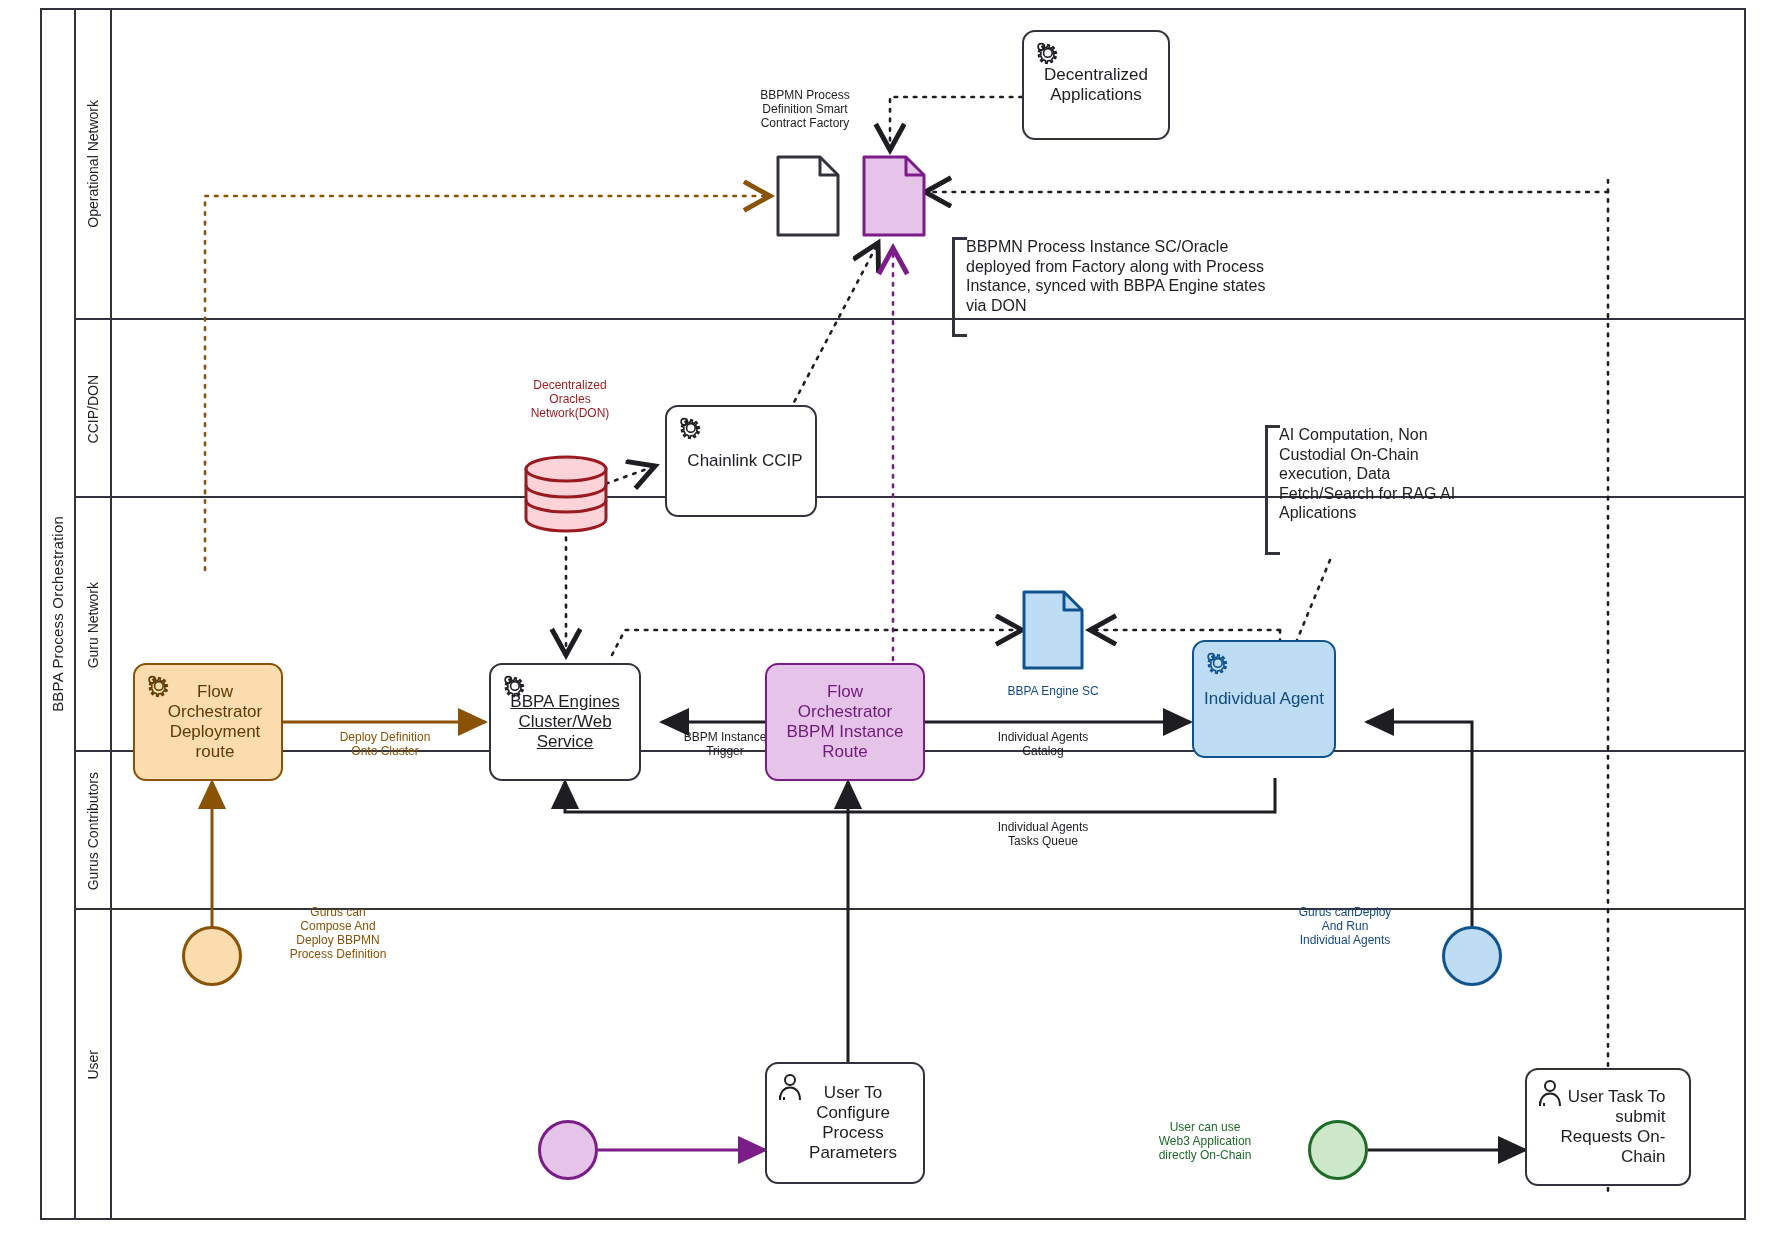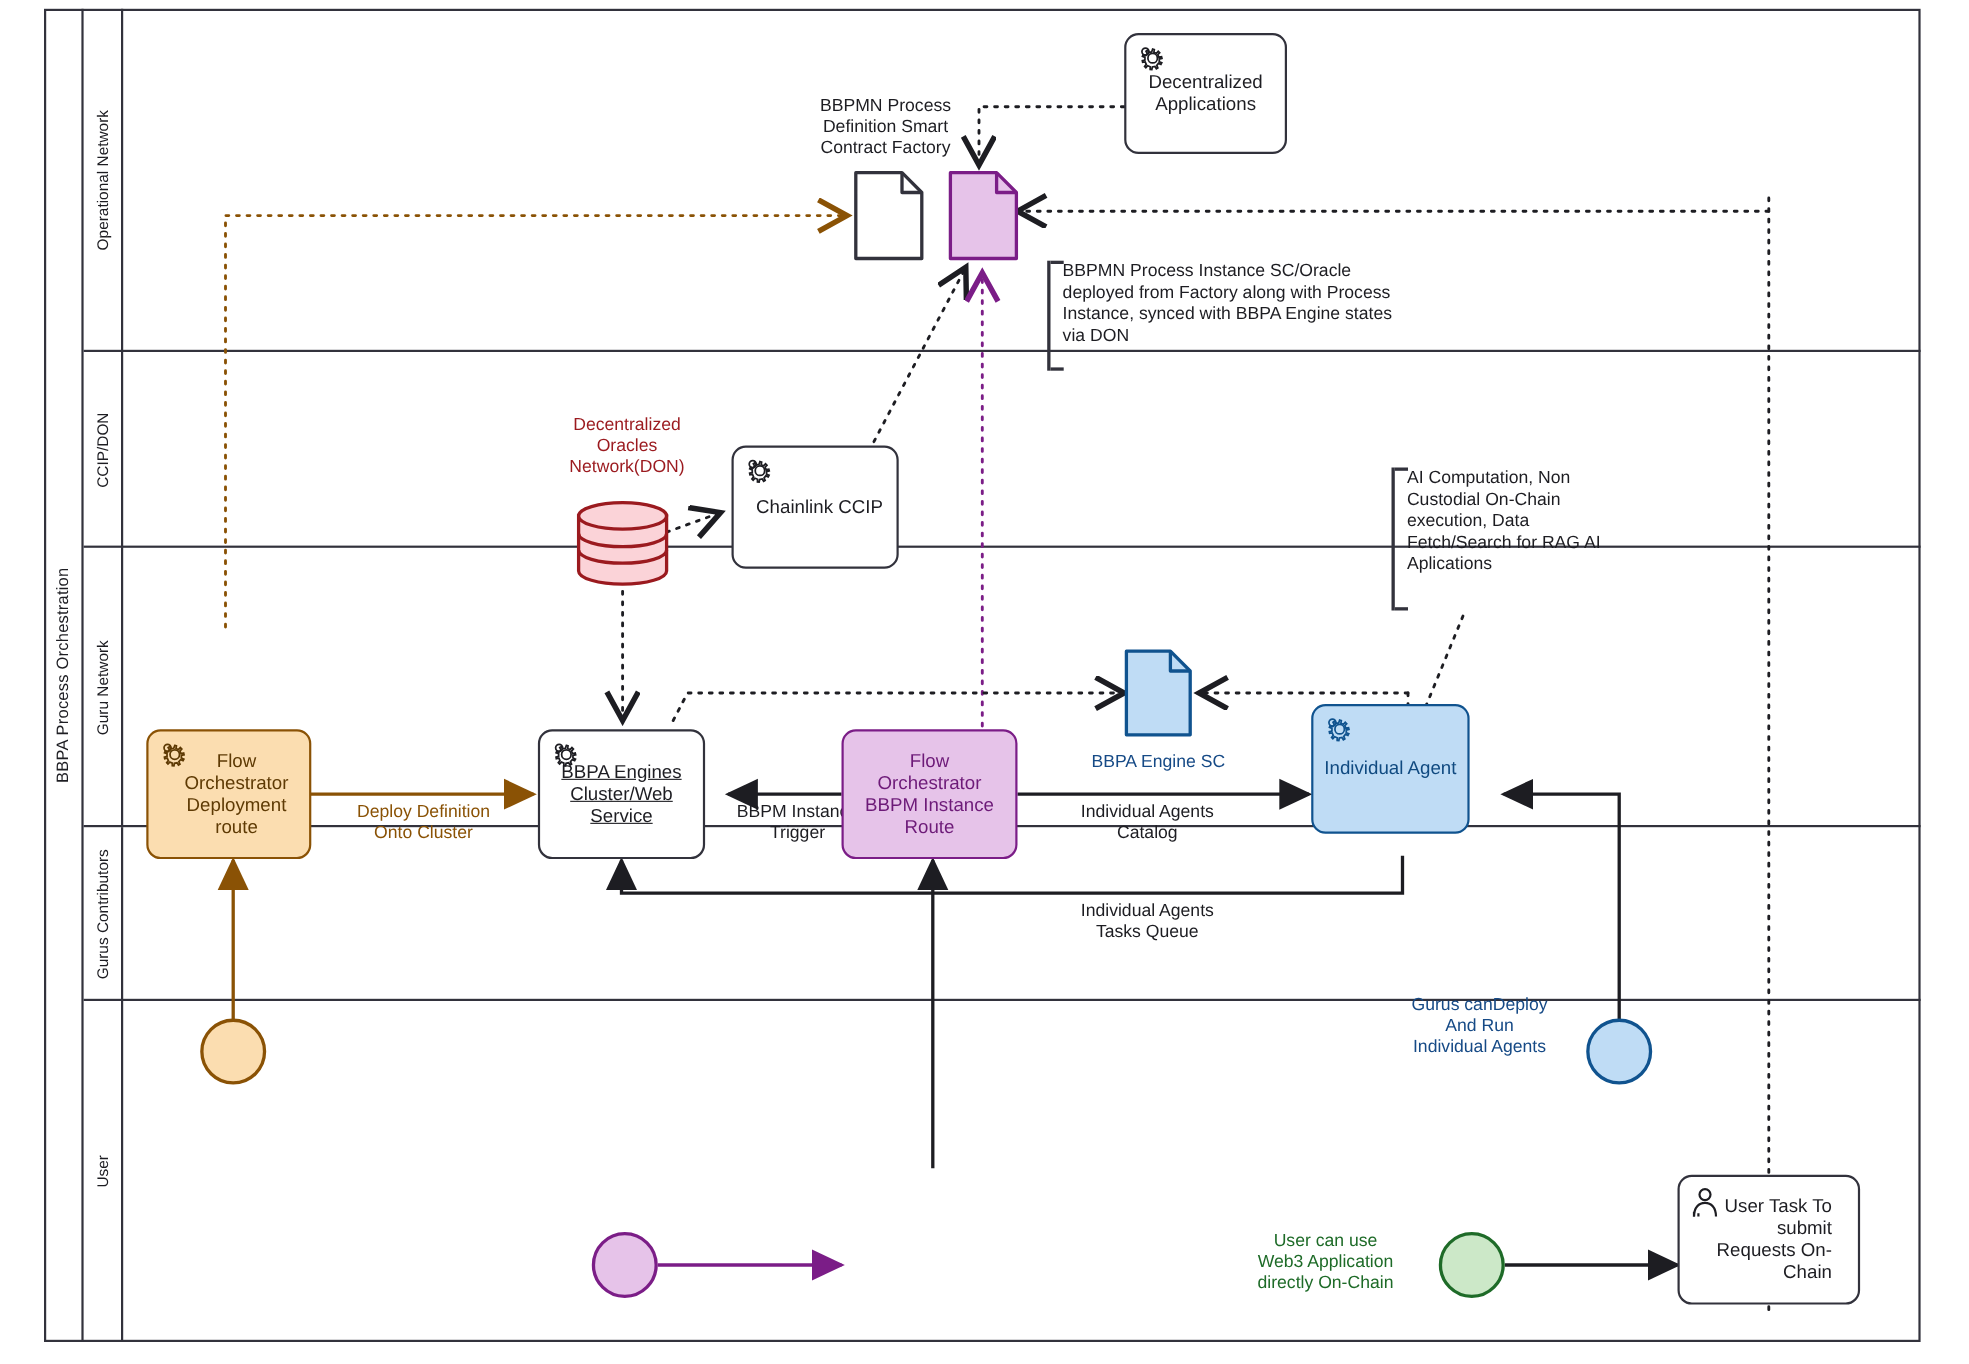--- a/index.html
+++ b/index.html
@@ -28,21 +28,21 @@
   .doc svg{display:block;overflow:visible;}
 
   .cyl{position:absolute;}
 
   .ev{position:absolute;border-radius:50%;box-sizing:border-box;}
   .ev.orange{background:#fbddb0;border:3px solid #8a5205;}
   .ev.purple{background:#e6c3e9;border:3px solid #7b1d87;}
   .ev.green{background:#cce8c8;border:3px solid #1e6b28;}
   .ev.blue{background:#bfdcf5;border:3px solid #10538f;}
 
-  .lbl{position:absolute;font-size:16px;line-height:1.18;color:#1d1d22;text-align:center;}
+  .lbl{position:absolute;font-size:12px;line-height:1.18;color:#1d1d22;text-align:center;}
   .lbl.brown{color:#8a5205;}
   .lbl.darkred{color:#9b1a1f;}
   .lbl.blue{color:#164a86;}
   .lbl.purple{color:#7b1d87;}
   .lbl.green{color:#1e6b28;}
 
   .anno{position:absolute;font-size:16px;line-height:1.22;color:#1d1d22;text-align:left;padding-left:11px;
       border-left:3px solid #32323c;box-sizing:border-box;}
   .anno:before,.anno:after{content:"";position:absolute;left:0;width:12px;height:3px;background:#32323c;}
   .anno:before{top:0;}
@@ -279,28 +279,47 @@
         </g>
       </svg>
     </span>
     <span>Individual Agent</span>
   </div>
 
   <div class="lbl" style="left:952px;top:820px;width:182px;white-space:pre-line;">Individual Agents
 Tasks Queue</div>
 
   <div class="ev orange" style="left:182px;top:926px;width:60px;height:60px;"></div>
+  <div class="lbl brown" style="left:248px;top:905px;width:180px;white-space:pre-line;">Gurus can
+Compose And
+Deploy BBPMN
+Process Definition</div>
 
   <div class="ev blue" style="left:1442px;top:926px;width:60px;height:60px;"></div>
   <div class="lbl blue" style="left:1255px;top:905px;width:180px;white-space:pre-line;">Gurus canDeploy
 And Run
 Individual Agents</div>
 
   <div class="ev purple" style="left:538px;top:1120px;width:60px;height:60px;"></div>
 
+  <div class="task" style="left:765px;top:1062px;width:160px;height:122px;">
+    <span class="uico">
+      <svg width="32" height="32" viewBox="0 0 32 32">
+        <g fill="none" stroke="#1d1d22" stroke-width="2">
+          <circle cx="16" cy="9" r="5"></circle>
+          <path d="M6,29 C6,20.5 10.5,16.5 16,16.5 C21.5,16.5 26,20.5 26,29"></path>
+          <path d="M6,24.5 L6,29 M10,26 L10,29"></path>
+        </g>
+      </svg>
+    </span>
+    <span style="white-space:pre-line;padding-left:16px;">User To
+Configure
+Process
+Parameters</span>
+  </div>
 
   <div class="lbl green" style="left:1112px;top:1120px;width:186px;white-space:pre-line;">User can use
 Web3 Application
 directly On-Chain</div>
   <div class="ev green" style="left:1308px;top:1120px;width:60px;height:60px;"></div>
 
   <div class="task" style="left:1525px;top:1068px;width:166px;height:118px;">
     <span class="uico">
       <svg width="32" height="32" viewBox="0 0 32 32">
         <g fill="none" stroke="#1d1d22" stroke-width="2">

